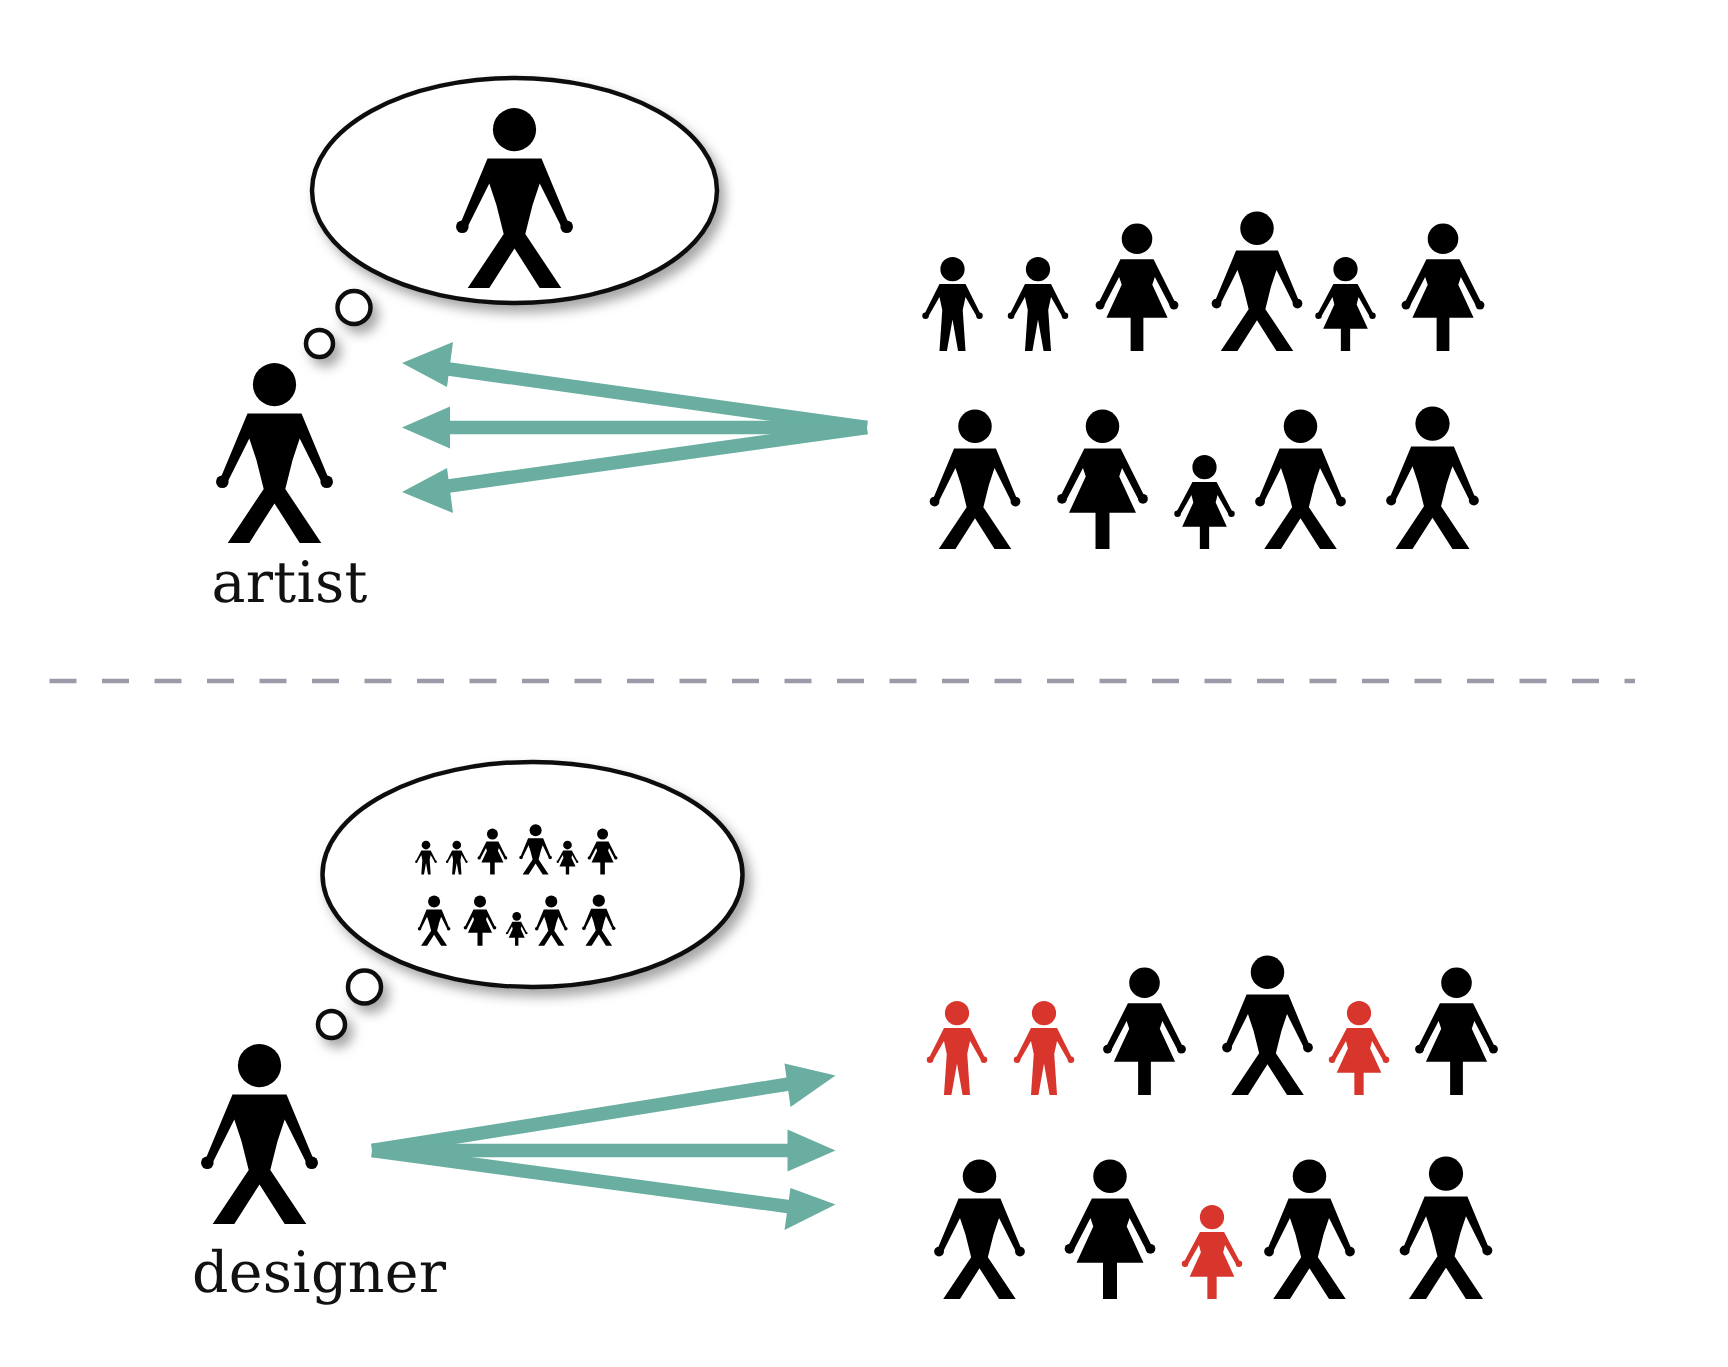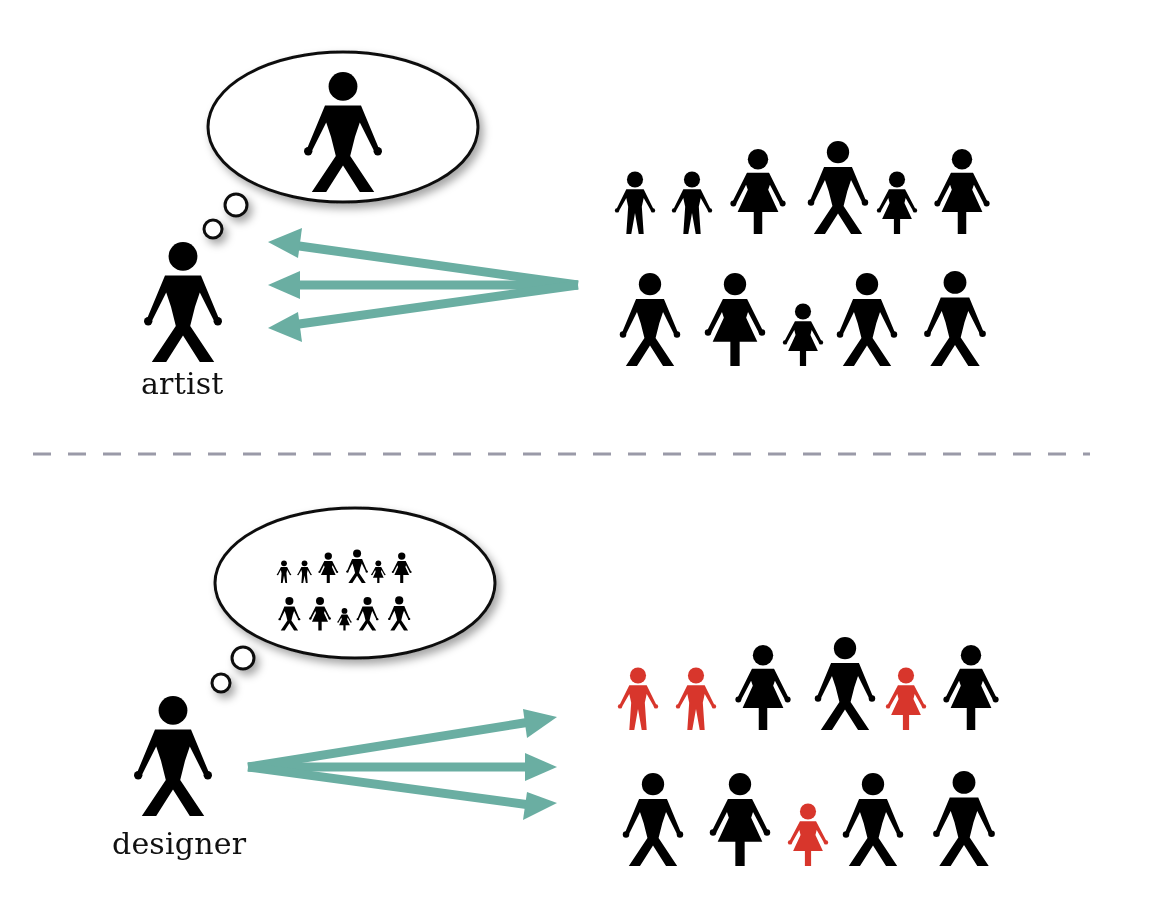--- a/index.html
+++ b/index.html
@@ -1,18 +1,18 @@
 <!DOCTYPE html>
 <html><head>
 <meta charset="utf-8">
 <style>
   html, body { margin:0; padding:0; background:#ffffff; }
   body { width:1152px; height:911px; position:relative; overflow:hidden; font-family:"DejaVu Serif", serif; }
   svg.canvas { position:absolute; left:0; top:0; }
-  .label { position:absolute; font-family:"DejaVu Serif","Liberation Serif",serif; font-size:30px; color:#111; letter-spacing:0.2px; }
+  .label { position:absolute; font-family:"DejaVu Serif","Liberation Serif",serif; font-size:38px; color:#111; letter-spacing:0.2px; }
 </style>
 </head>
 <body>
 
 <svg class="canvas" width="1152" height="911" viewBox="0 0 1152 911">
   <defs>
     <filter id="shadow" x="-20%" y="-20%" width="140%" height="150%">
       <feDropShadow dx="4" dy="5" stdDeviation="4" flood-color="#000" flood-opacity="0.35"></feDropShadow>
     </filter>
 
@@ -115,13 +115,13 @@
       <use href="#woman" transform="translate(971,730) scale(0.85)" fill="#000000"></use>
       <use href="#man" transform="translate(653,866) scale(0.93)" fill="#000000"></use>
       <use href="#woman" transform="translate(740,866) scale(0.93)" fill="#000000"></use>
       <use href="#girl" transform="translate(808,866) scale(0.62)" fill="#d8362c"></use>
       <use href="#man" transform="translate(873,866) scale(0.93)" fill="#000000"></use>
       <use href="#man" transform="translate(964,866) scale(0.95)" fill="#000000"></use>
     </g>
 </svg>
 
 <div class="label" style="left:141px; top:366px;">artist</div>
-<div class="label" style="left:112px; top:826px;text-align:center;">designer</div>
+<div class="label" style="left:128px; top:826px;text-align:center;">designer</div>
 
 </body></html>

